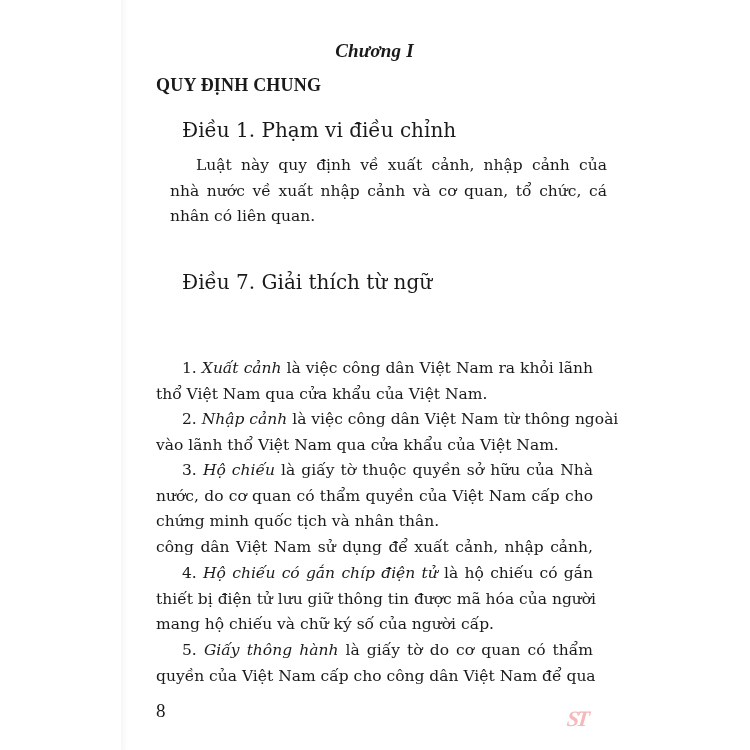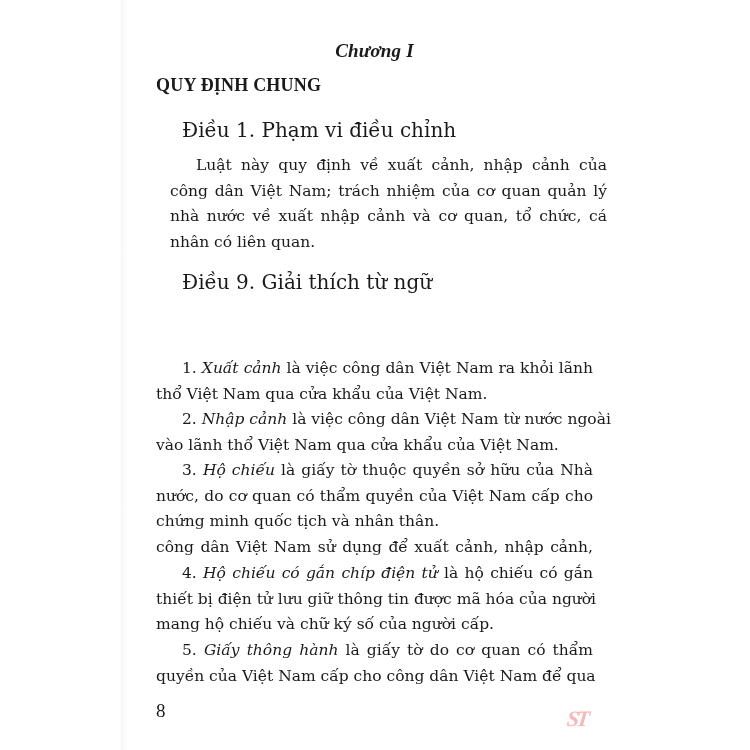--- a/index.html
+++ b/index.html
@@ -111,34 +111,33 @@
 <div class="page-edge"></div>
 
 <div class="page">
 
   <div class="chapter">Chương I</div>
   <div class="chapter-title">QUY ĐỊNH CHUNG</div>
 
   <div class="article-heading" style="top:118px;">Điều 1. Phạm vi điều chỉnh</div>
   <div class="para" style="top:153px;margin-left:14px;">
     <span class="line indent">Luật này quy định về xuất cảnh, nhập cảnh của</span>
-    <span class="line">công dân Việt Nam; trách nhiệm của cơ quan quản lý</span>
     <span class="line">nhà nước về xuất nhập cảnh và cơ quan, tổ chức, cá</span>
     <span class="line last">nhân có liên quan.</span>
   </div>
 
-  <div class="article-heading" style="top:270px;">Điều 9. Giải thích từ ngữ</div>
+  <div class="article-heading" style="top:270px;">Điều 7. Giải thích từ ngữ</div>
 
   <div class="para" style="top:356px;">
     <span class="line indent"><span>1.</span> <span class="term">Xuất cảnh</span> <span>là việc công dân Việt Nam ra khỏi lãnh</span></span>
     <span class="line last">thổ Việt Nam qua cửa khẩu của Việt Nam.</span>
   </div>
 
   <div class="para" style="top:407px;">
-    <span class="line indent"><span>2.</span> <span class="term">Nhập cảnh</span> <span>là việc công dân Việt Nam từ nước ngoài</span></span>
+    <span class="line indent"><span>2.</span> <span class="term">Nhập cảnh</span> <span>là việc công dân Việt Nam từ thông ngoài</span></span>
     <span class="line last">vào lãnh thổ Việt Nam qua cửa khẩu của Việt Nam.</span>
   </div>
 
   <div class="para" style="top:458px;">
     <span class="line indent"><span>3.</span> <span class="term">Hộ chiếu</span> <span>là giấy tờ thuộc quyền sở hữu của Nhà</span></span>
     <span class="line">nước, do cơ quan có thẩm quyền của Việt Nam cấp cho</span>
     <span class="line last">chứng minh quốc tịch và nhân thân.</span>
     <span class="line">công dân Việt Nam sử dụng để xuất cảnh, nhập cảnh,</span>
   </div>
 

